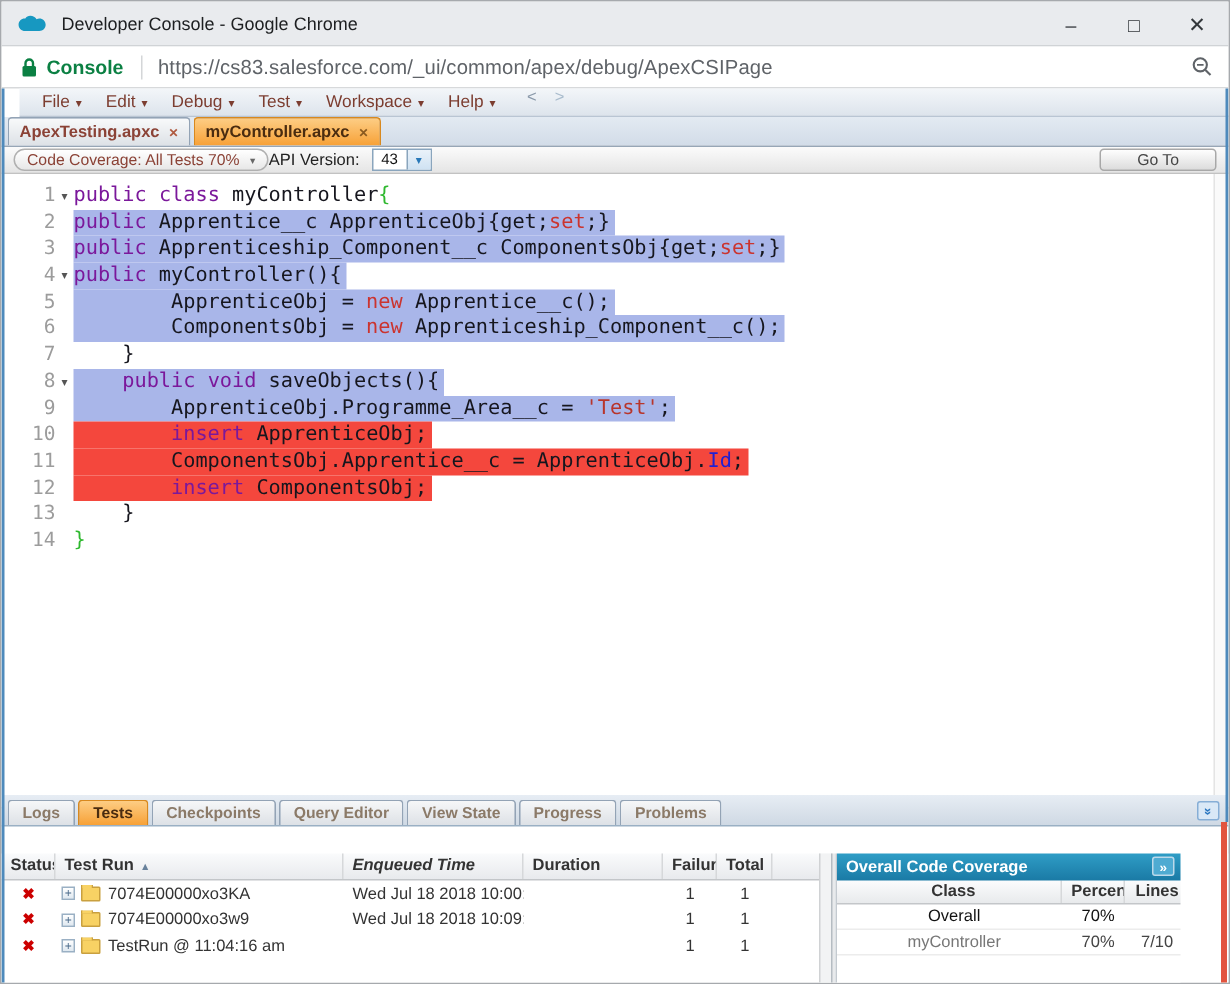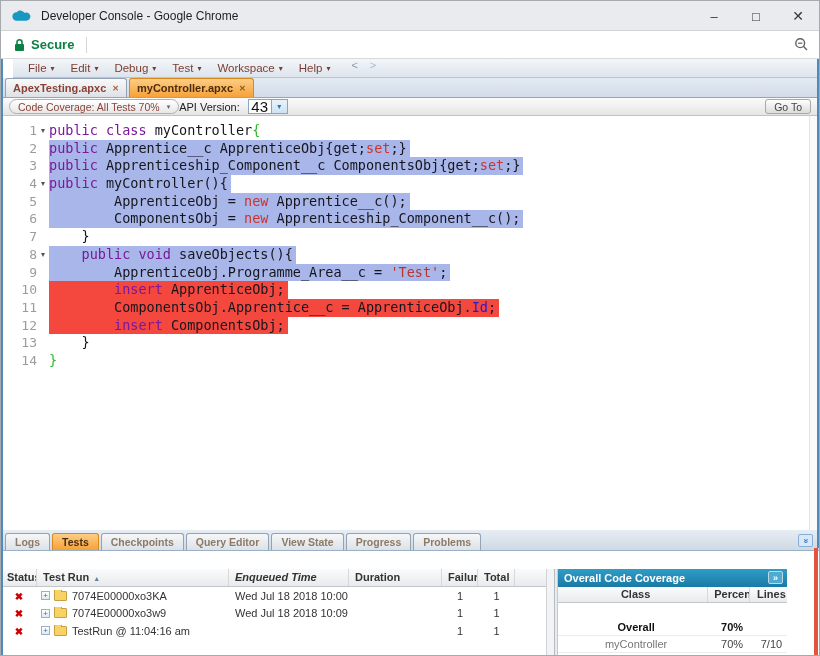--- a/index.html
+++ b/index.html
@@ -40,23 +40,23 @@
   .wtab .tclose { font-size:8px; margin-left:6px; color:#b05a40; }
   .wtab.active { background:linear-gradient(#fdcd84,#f7a137); border-color:#d8891f; color:#4a2c10; }
   .wtab.active .tclose { color:#8a5a20; }
 
   
   .cctoolbar { position:absolute; left:0; top:97px; width:100%; height:18px; background:linear-gradient(#fbfbfb,#e5e5e5); border-bottom:1px solid #c2c2c2; display:flex; align-items:center; }
   .cc-dropdown { margin-left:8px; height:15px; display:flex; align-items:center; padding:0 8px; border:1px solid #b0b0b0; border-radius:8px; background:linear-gradient(#ffffff,#e7e7e7); font-size:10.5px; color:#8b4236; }
   .cc-dropdown .caret { font-size:7px; color:#666; margin-left:7px; }
   .api-label { margin-left:0; font-size:11px; color:#222; }
   .api-select { margin-left:8px; height:15px; display:flex; border:1px solid #8aa5bd; background:#fff; }
-  .api-value { width:22px; font-size:15px; color:#111; display:flex; align-items:center; justify-content:center; }
+  .api-value { width:22px; font-size:10px; color:#111; display:flex; align-items:center; justify-content:center; }
   .api-chevron { width:16px; background:linear-gradient(#eaf2fa,#cfe2f2); border-left:1px solid #8aa5bd; display:flex; align-items:center; justify-content:center; font-size:8px; color:#2878b8; }
-  .goto-btn { position:absolute; right:8px; top:1px; height:15px; padding:0 8px; border:1px solid #a8a8a8; border-radius:3px; background:linear-gradient(#fefefe,#dcdcdc); font-size:10.5px; color:#444; display:flex; align-items:center; }
+  .goto-btn { position:absolute; right:8px; top:1px; height:15px; padding:0 24px; border:1px solid #a8a8a8; border-radius:3px; background:linear-gradient(#fefefe,#dcdcdc); font-size:10.5px; color:#444; display:flex; align-items:center; }
 
   
   .editor { position:absolute; left:0; top:115px; width:100%; height:422px; background:#fff; overflow:hidden; padding-top:6px; }
   .editor-scrollstrip { position:absolute; right:2px; top:115px; width:8px; height:422px; background:#fafafa; border-left:1px solid #e4e4e4; }
   .eline { display:flex; height:17.7px; line-height:17.7px; }
   .gut { width:36px; text-align:right; font-family:"DejaVu Sans Mono", monospace; font-size:13px; color:#9c9c9c; flex:0 0 auto; }
   .fold { width:12px; text-align:center; font-size:8px; color:#555; flex:0 0 auto; }
   .codewrap { white-space:pre; font-family:"DejaVu Sans Mono", monospace; font-size:13.5px; color:#16161e; }
   .seg { display:inline-block; padding-right:3px; }
   .hl-blue { background:var(--covered-blue); }
@@ -99,21 +99,21 @@
 
   
   .coverage { position:absolute; left:556px; top:0; width:230px; height:88px; background:#fff; border-left:1px solid #c4cad0;text-align:center; }
   .cov-header { height:18px; background:linear-gradient(var(--coverage-header-teal),#1a7aa5); display:flex; align-items:center; position:relative; }
   .cov-title { font-size:11px; font-weight:bold; color:#fff; margin-left:6px; }
   .cov-collapse { position:absolute; right:4px; top:2px; width:15px; height:13px; background:#4fabd2; border:1px solid #bcd9ea; border-radius:2px; display:flex; align-items:center; justify-content:center; }
   .cov-collapse .glyph { font-size:9px; font-weight:bold; color:#fff; }
   .cov-colheader { display:flex; height:16px; background:linear-gradient(#fbfcfd,#e8eaec); border-bottom:1px solid #c3c6c9; }
   .cov-colheader .gh-cell { padding-top:1px; }
   .cov-row { display:flex; height:17px; align-items:center; font-size:11px; color:#444; border-bottom:1px solid #ececec; }
-  .cov-row.bold { font-weight:bold; color:#111;margin-top:16px; }
+  .cov-row.bold { font-weight:normal; color:#111; }
   .cov-row .cname { color:inherit; }
   .cov-row.dim .cname { color:#777; }
 </style>
 </head>
 <body>
 
 <div class="chrome-window">
 
   <div class="titlebar">
     <svg class="cloud-icon" viewBox="0 0 24 16">
@@ -125,22 +125,23 @@
       <div class="win-btn">□</div>
       <div class="win-btn close">✕</div>
     </div>
   </div>
 
   <div class="urlbar">
     <svg class="lock-icon" width="11" height="14" viewBox="0 0 11 14">
       <rect x="1" y="6" width="9" height="7" rx="1" fill="#0b8043"></rect>
       <path d="M3 6V4.2C3 2.8 4.1 1.7 5.5 1.7S8 2.8 8 4.2V6" fill="none" stroke="#0b8043" stroke-width="1.6"></path>
     </svg>
-    <span class="secure-label">Secure</span>
+    <span class="secure-label">Console</span>
     <span class="url-sep"></span>
+    <span class="url-text">https://cs83.salesforce.com/_ui/common/apex/debug/ApexCSIPage</span>
     <svg class="zoom-icon" width="15" height="15" viewBox="0 0 15 15">
       <circle cx="6.2" cy="6.2" r="4.4" fill="none" stroke="#5f6368" stroke-width="1.4"></circle>
       <line x1="9.6" y1="9.6" x2="13" y2="13" stroke="#5f6368" stroke-width="1.4"></line>
       <line x1="4" y1="6.2" x2="8.4" y2="6.2" stroke="#5f6368" stroke-width="1.2"></line>
     </svg>
   </div>
 
   <div class="edge-left"></div>
   <div class="edge-right"></div>
   <div class="edge-right-orange"></div>

